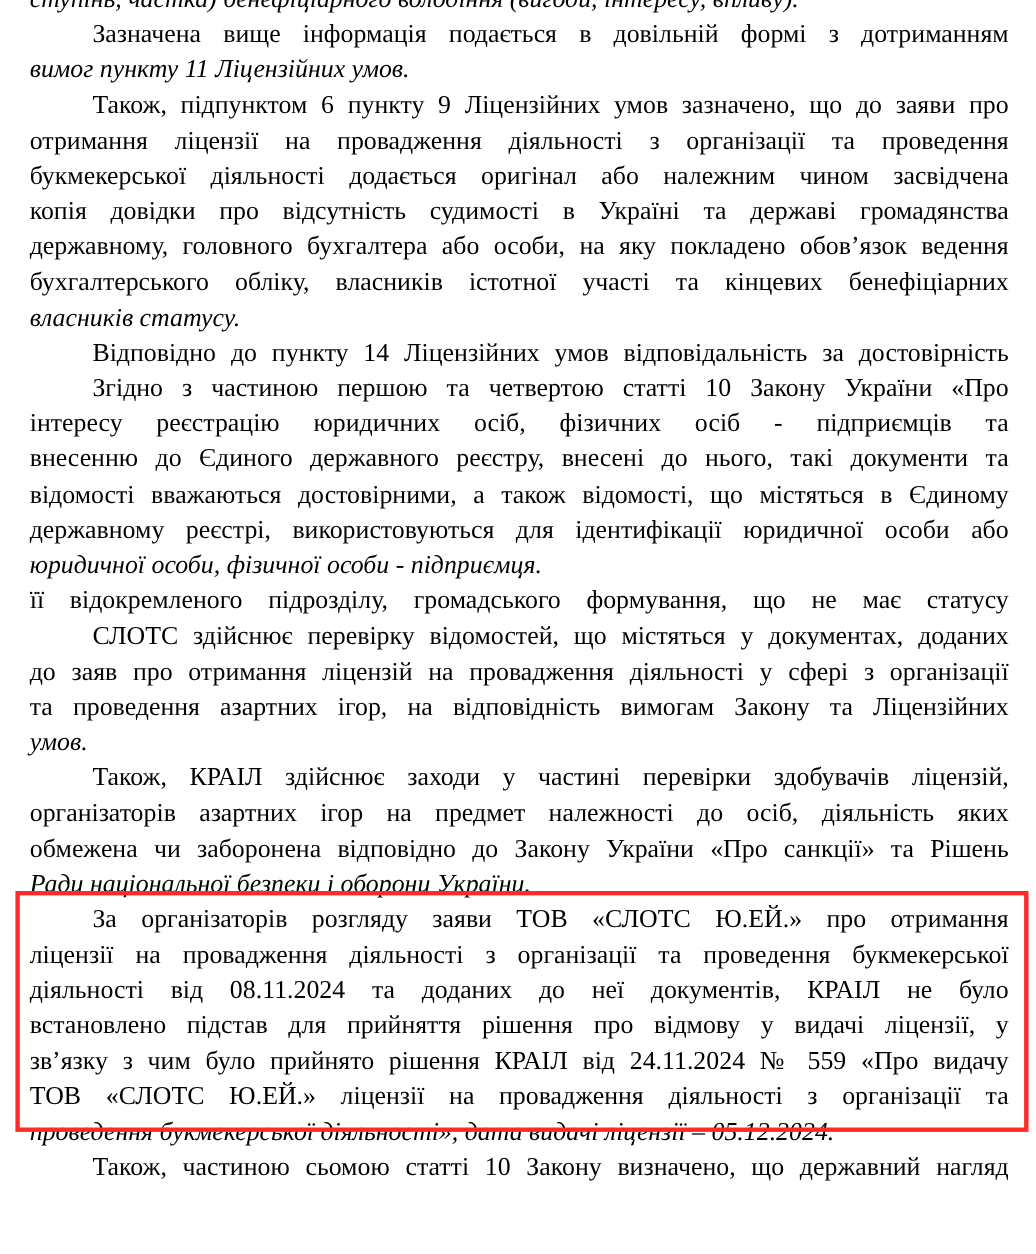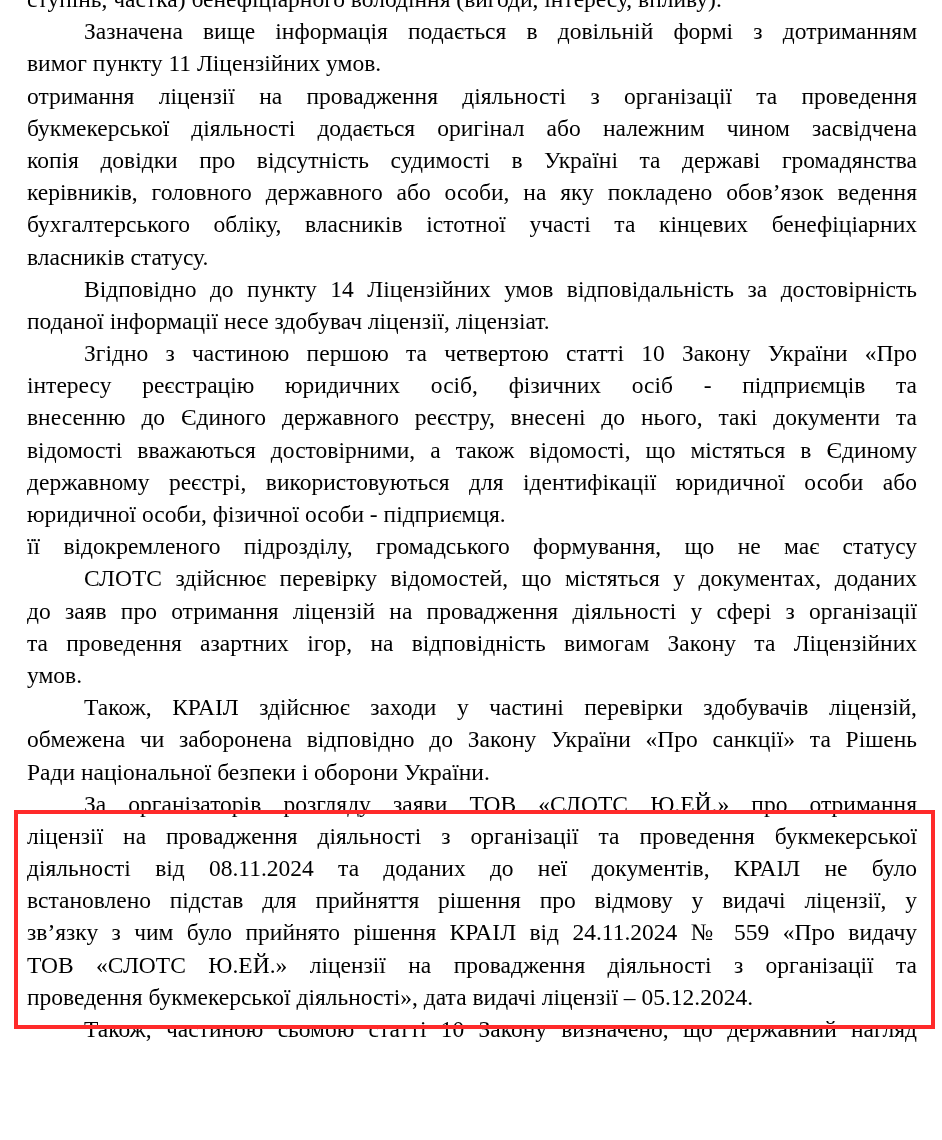--- a/index.html
+++ b/index.html
@@ -33,20 +33,21 @@
       display: block;
       height: 32.2px;
       line-height: 32.2px;
       font-size: 23.5px;
       white-space: nowrap;
       text-align: justify;
       text-align-last: justify;
     }
     .line.last {
       text-align-last: left;
+      font-style: italic;
     }
     .line.indent {
       padding-left: 57px;
     }
     .highlight-box {
       position: absolute;
       left: 14px;
       top: 810px;
       width: 913px;
       height: 211px;
@@ -63,31 +64,31 @@
     <div>
       <span class="line last">ступінь, частка) бенефіціарного володіння (вигоди, інтересу, впливу).</span>
     </div>
 
     <div>
       <span class="line indent">Зазначена вище інформація подається в довільній формі з дотриманням</span>
       <span class="line last">вимог пункту 11 Ліцензійних умов.</span>
     </div>
 
     <div>
+      <span class="line indent">Також, підпунктом 6 пункту 9 Ліцензійних умов зазначено, що до заяви про</span>
       <span class="line">отримання ліцензії на провадження діяльності з організації та проведення</span>
       <span class="line">букмекерської діяльності додається оригінал або належним чином засвідчена</span>
       <span class="line">копія довідки про відсутність судимості в Україні та державі громадянства</span>
-      <span class="line">керівників, головного державного або особи, на яку покладено обов’язок ведення</span>
+      <span class="line">державному, головного бухгалтера або особи, на яку покладено обов’язок ведення</span>
       <span class="line">бухгалтерського обліку, власників істотної участі та кінцевих бенефіціарних</span>
       <span class="line last">власників статусу.</span>
     </div>
 
     <div>
       <span class="line indent">Відповідно до пункту 14 Ліцензійних умов відповідальність за достовірність</span>
-      <span class="line last">поданої інформації несе здобувач ліцензії, ліцензіат.</span>
     </div>
 
     <div>
       <span class="line indent">Згідно з частиною першою та четвертою статті 10 Закону України «Про</span>
       <span class="line">інтересу реєстрацію юридичних осіб, фізичних осіб - підприємців та</span>
       <span class="line">внесенню до Єдиного державного реєстру, внесені до нього, такі документи та</span>
       <span class="line">відомості вважаються достовірними, а також відомості, що містяться в Єдиному</span>
       <span class="line">державному реєстрі, використовуються для ідентифікації юридичної особи або</span>
       <span class="line last">юридичної особи, фізичної особи - підприємця.</span>
       <span class="line">її відокремленого підрозділу, громадського формування, що не має статусу</span>
@@ -95,20 +96,21 @@
 
     <div>
       <span class="line indent">СЛОТС здійснює перевірку відомостей, що містяться у документах, доданих</span>
       <span class="line">до заяв про отримання ліцензій на провадження діяльності у сфері з організації</span>
       <span class="line">та проведення азартних ігор, на відповідність вимогам Закону та Ліцензійних</span>
       <span class="line last">умов.</span>
     </div>
 
     <div>
       <span class="line indent">Також, КРАІЛ здійснює заходи у частині перевірки здобувачів ліцензій,</span>
+      <span class="line">організаторів азартних ігор на предмет належності до осіб, діяльність яких</span>
       <span class="line">обмежена чи заборонена відповідно до Закону України «Про санкції» та Рішень</span>
       <span class="line last">Ради національної безпеки і оборони України.</span>
     </div>
 
     <div>
       <span class="line indent">За організаторів розгляду заяви ТОВ «СЛОТС Ю.ЕЙ.» про отримання</span>
       <span class="line">ліцензії на провадження діяльності з організації та проведення букмекерської</span>
       <span class="line">діяльності від 08.11.2024 та доданих до неї документів, КРАІЛ не було</span>
       <span class="line">встановлено підстав для прийняття рішення про відмову у видачі ліцензії, у</span>
       <span class="line">зв’язку з чим було прийнято рішення КРАІЛ від 24.11.2024 № 559 «Про видачу</span>

